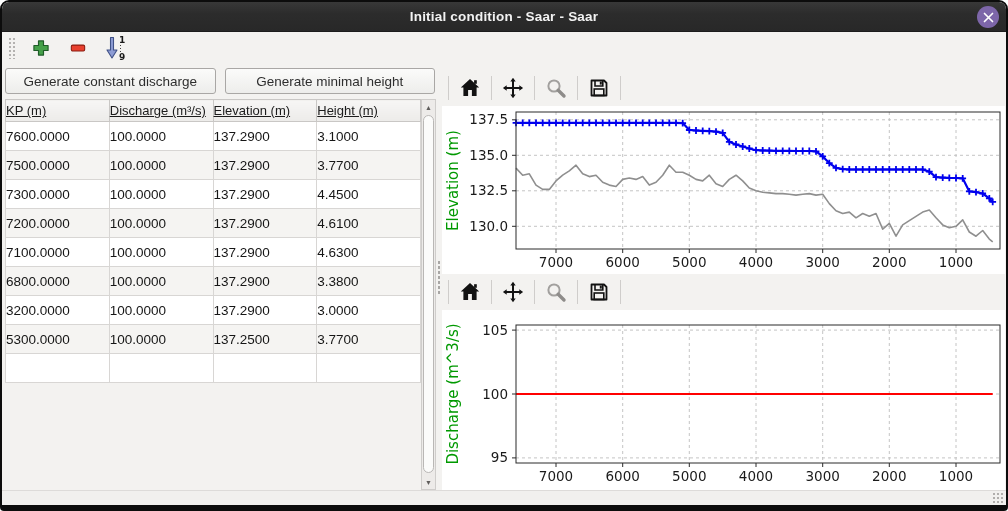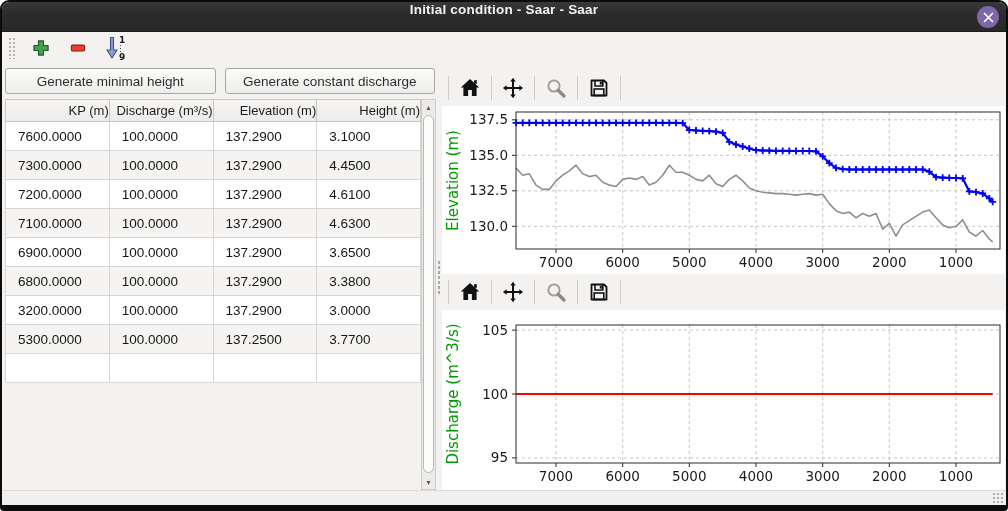--- a/index.html
+++ b/index.html
@@ -5,21 +5,21 @@
   * { margin:0; padding:0; box-sizing:border-box; }
   html,body { width:1008px; height:511px; background:#ffffff; font-family:"Liberation Sans","DejaVu Sans",sans-serif; }
   .window {
     width:1008px; height:511px; display:flex; flex-direction:column;
     background:#f3f2f0; border:2px solid #0c0c0c; border-bottom-width:6px;
     border-radius:9px 9px 4px 4px; overflow:hidden;
   }
   
   .titlebar {
     height:30px; flex:0 0 30px; background:linear-gradient(#383838,#2c2c2c 40%,#282828);
-    position:relative; display:flex; align-items:flex-start; justify-content:center;
+    position:relative; display:flex; align-items:center; justify-content:center;
     border-bottom:1px solid #1c1c1c;
   }
   .titlebar .title { color:#f2f2f2; font-size:13.5px; font-weight:700; letter-spacing:.2px; }
   .close-btn {
     position:absolute; right:7px; top:4px; width:22px; height:22px; border:none;
     border-radius:50%; background:#7d66a9; display:grid; place-items:center; cursor:pointer;
   }
   
   .main-toolbar { height:32px; flex:0 0 32px; display:flex; align-items:center; gap:9px; padding:0 6px; }
   .drag-handle { width:8px; height:22px; margin-right:2px;
@@ -30,24 +30,24 @@
   .left-panel { width:434px; flex:0 0 434px; display:flex; flex-direction:column; padding:2px 0 0 3px; min-height:0; }
   .btn-row { display:flex; gap:9px; padding:2px 1px 5px 0; }
   .gen-btn {
     flex:1; height:26px; font-size:13.5px; color:#2e2e2e; cursor:pointer;
     font-family:"Liberation Sans","DejaVu Sans",sans-serif;
     background:linear-gradient(#fbfbfa,#ededeb); border:1px solid #a9a7a5; border-radius:3px;
   }
   .table-wrap { position:relative; flex:1; min-height:0; overflow:hidden; padding-right:15px; }
   table { width:100%; border-collapse:collapse; table-layout:fixed; }
   th {
-    height:22px; font-size:13px; font-weight:500; color:#1c1c1c; text-align:right;
-    background:linear-gradient(#f7f6f5,#ecebe9); border:1px solid #c9c7c5;
+    height:22px; font-size:13px; font-weight:500; color:#1c1c1c; text-align:left;
+    background:linear-gradient(#f7f6f5,#ecebe9); border:1px solid #c9c7c5;text-decoration:underline;
   }
-  td { height:29px; font-size:13.5px; color:#161616; padding-left:12px; border:1px solid #d8d6d4; background:#ffffff; }
+  td { height:29px; font-size:13.5px; color:#161616; padding-left:0; border:1px solid #d8d6d4; background:#ffffff; }
   tbody tr:nth-child(even) td { background:#f5f4f2; }
   
   .vscroll { position:absolute; top:0; right:0; bottom:0; width:15px; background:#edebe9; border:1px solid #cfcdcb; }
   .sb-btn { height:14px; display:grid; place-items:center; font-size:7px; color:#5f5d5b; cursor:pointer; }
   .sb-btn.down { position:absolute; bottom:0; left:0; right:0; }
   .sb-thumb { position:absolute; top:15px; bottom:16px; left:1px; right:1px;
     background:#fbfbfa; border:1px solid #b9b7b5; border-radius:6px; cursor:pointer; }
   
   .splitter { width:6px; flex:0 0 6px; display:flex; align-items:center; justify-content:center; cursor:col-resize; }
   .splitter .dots { width:4px; height:34px;
@@ -100,63 +100,63 @@
         <line x1="17.5" y1="10" x2="17.5" y2="17" stroke="#444" stroke-width="1" stroke-dasharray="1 2"></line>
         <text x="16" y="25" font-size="9" font-weight="bold" fill="#1a1a1a" font-family="DejaVu Sans, sans-serif">9</text>
       </svg>
     </button>
   </div>
 
   <div class="content">
 
     <div class="left-panel">
       <div class="btn-row">
+        <button class="gen-btn">Generate constant discharge</button>
         <button class="gen-btn">Generate minimal height</button>
-        <button class="gen-btn">Generate constant discharge</button>
       </div>
       <div class="table-wrap">
         <table>
           <thead>
               <tr id="thead-row">
                 <th>KP (m)</th>
                 <th>Discharge (m³/s)</th>
                 <th>Elevation (m)</th>
                 <th>Height (m)</th>
               </tr>
             </thead>
           <tbody id="tbody-rows">
               <tr>
                 <td>7600.0000</td>
                 <td>100.0000</td>
                 <td>137.2900</td>
                 <td>3.1000</td>
               </tr>
               <tr>
+                <td>7500.0000</td>
+                <td>100.0000</td>
+                <td>137.2900</td>
+                <td>3.7700</td>
+              </tr>
+              <tr>
                 <td>7300.0000</td>
                 <td>100.0000</td>
                 <td>137.2900</td>
                 <td>4.4500</td>
               </tr>
               <tr>
                 <td>7200.0000</td>
                 <td>100.0000</td>
                 <td>137.2900</td>
                 <td>4.6100</td>
               </tr>
               <tr>
                 <td>7100.0000</td>
                 <td>100.0000</td>
                 <td>137.2900</td>
                 <td>4.6300</td>
-              </tr>
-              <tr>
-                <td>6900.0000</td>
-                <td>100.0000</td>
-                <td>137.2900</td>
-                <td>3.6500</td>
               </tr>
               <tr>
                 <td>6800.0000</td>
                 <td>100.0000</td>
                 <td>137.2900</td>
                 <td>3.3800</td>
               </tr>
               <tr>
                 <td>3200.0000</td>
                 <td>100.0000</td>

